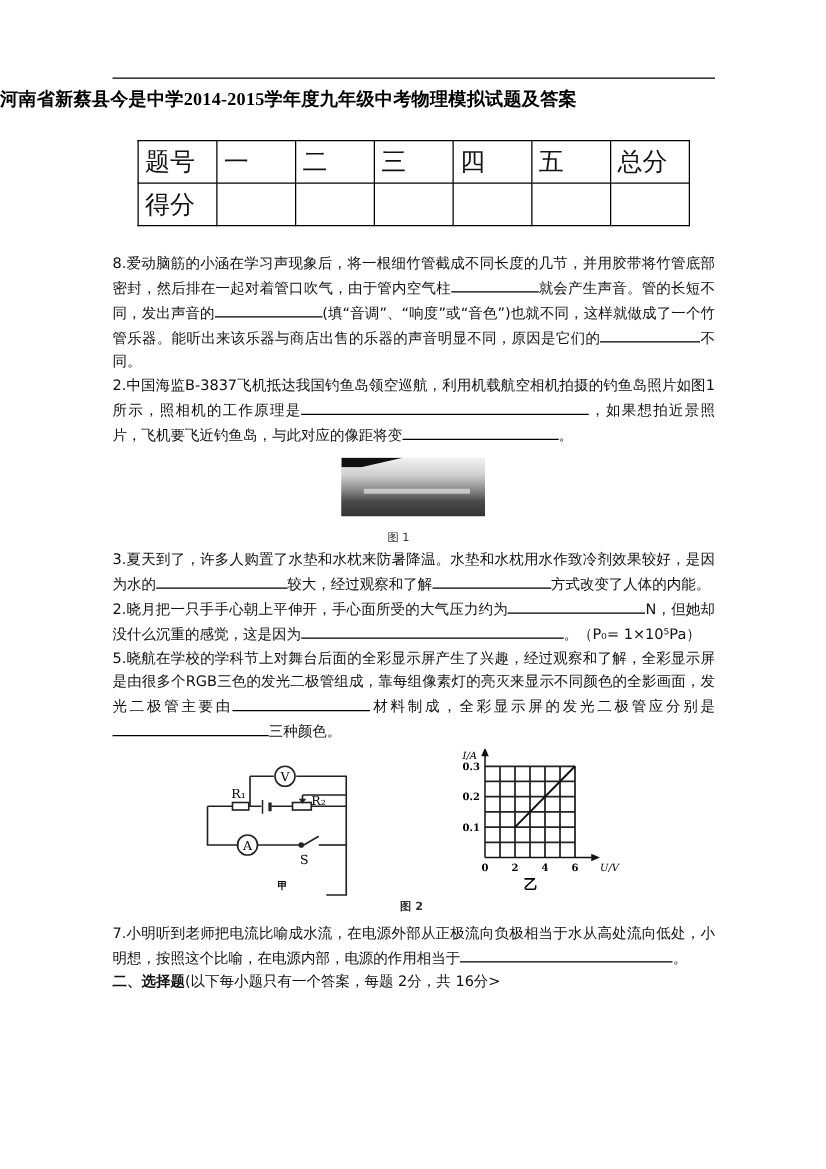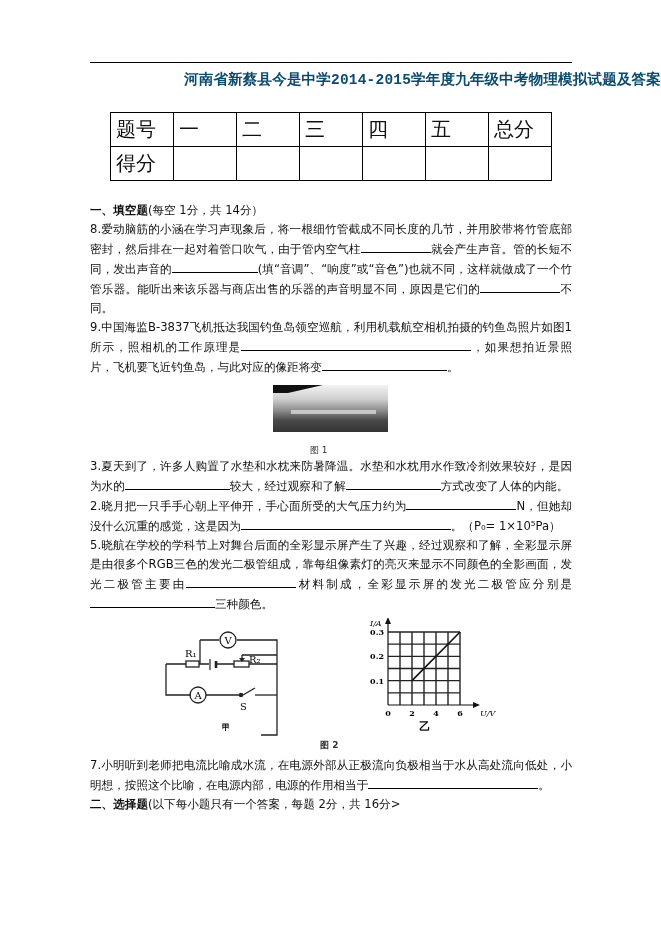--- a/index.html
+++ b/index.html
@@ -1,21 +1,21 @@
 <!DOCTYPE html>
 <html><head>
 <meta charset="utf-8">
 <style>
   html, body { margin: 0; padding: 0; background: #ffffff; }
   body { width: 661px; height: 935px; position: relative; overflow: hidden;
          font-family: "DejaVu Sans", sans-serif; color: #111; }
   .rule { position: absolute; left: 90px; top: 62px; width: 482px; height: 1px; background: #000; }
-  .title { position: absolute; left: 0; top: 70px; width: 661px; text-align: right;
-           color: #0c4a6e; font-weight: bold; font-size: 14.5px; letter-spacing: 0.2px;
-           font-family: Liberation Mono, monospace; }
+  .title { position: absolute; left: 0; top: 70px; width: 661px; text-align: left;
+           color: #000000; font-weight: bold; font-size: 14.5px; letter-spacing: 0.2px;
+           font-family: Liberation Serif, serif; }
   table.score { position: absolute; left: 110px; top: 112px; border-collapse: collapse; }
   table.score td { border: 1px solid #000; width: 63px; height: 34px; padding: 0 0 0 5px;
                    font-size: 20px; vertical-align: middle; box-sizing: border-box; }
   .body { position: absolute; left: 90px; top: 201px; width: 482px; font-size: 11.6px;
           line-height: 19px; }
   .sec { font-weight: normal; }
   .sec b { font-weight: bold; }
   p { margin: 0; text-align: justify; }
   .blank { display: inline-block; border-bottom: 1px solid #000; height: 13px; vertical-align: baseline; }
   .fig1 { position: relative; height: 80px; }
@@ -51,30 +51,27 @@
     <td></td>
     <td></td>
     <td></td>
     <td></td>
     <td></td>
   </tr>
 </tbody>
   </table>
 
 <div class="body">
-  <p class="sec">
-    <b>一、填空题</b><span>(每空 1分，共 14分）</span>
-  </p>
 
   <p>
     <span>8.爱动脑筋的小涵在学习声现象后，将一根细竹管截成不同长度的几节，并用胶带将竹管底部密封，然后排在一起对着管口吹气，由于管内空气柱</span><span class="blank" style="width:70px"></span><span>就会产生声音。管的长短不同，发出声音的</span><span class="blank" style="width:86px"></span><span>(填“音调”、“响度”或“音色”)也就不同，这样就做成了一个竹管乐器。能听出来该乐器与商店出售的乐器的声音明显不同，原因是它们的</span><span class="blank" style="width:80px"></span><span>不同。</span>
   </p>
 
   <p>
-    <span>9.中国海监B-3837飞机抵达我国钓鱼岛领空巡航，利用机载航空相机拍摄的钓鱼岛照片如图1所示，照相机的工作原理是</span><span class="blank" style="width:230px"></span><span>，如果想拍近景照片，飞机要飞近钓鱼岛，与此对应的像距将变</span><span class="blank" style="width:125px"></span><span>。</span>
+    <span>2.中国海监B-3837飞机抵达我国钓鱼岛领空巡航，利用机载航空相机拍摄的钓鱼岛照片如图1所示，照相机的工作原理是</span><span class="blank" style="width:230px"></span><span>，如果想拍近景照片，飞机要飞近钓鱼岛，与此对应的像距将变</span><span class="blank" style="width:125px"></span><span>。</span>
   </p>
   <div class="fig1">
     <div class="photo">
       <div class="wing"></div>
       <div class="ship"></div>
     </div>
     <div class="figcap" style="left:220px; top:64px;">图 1</div>
   </div>
 
   <p>

